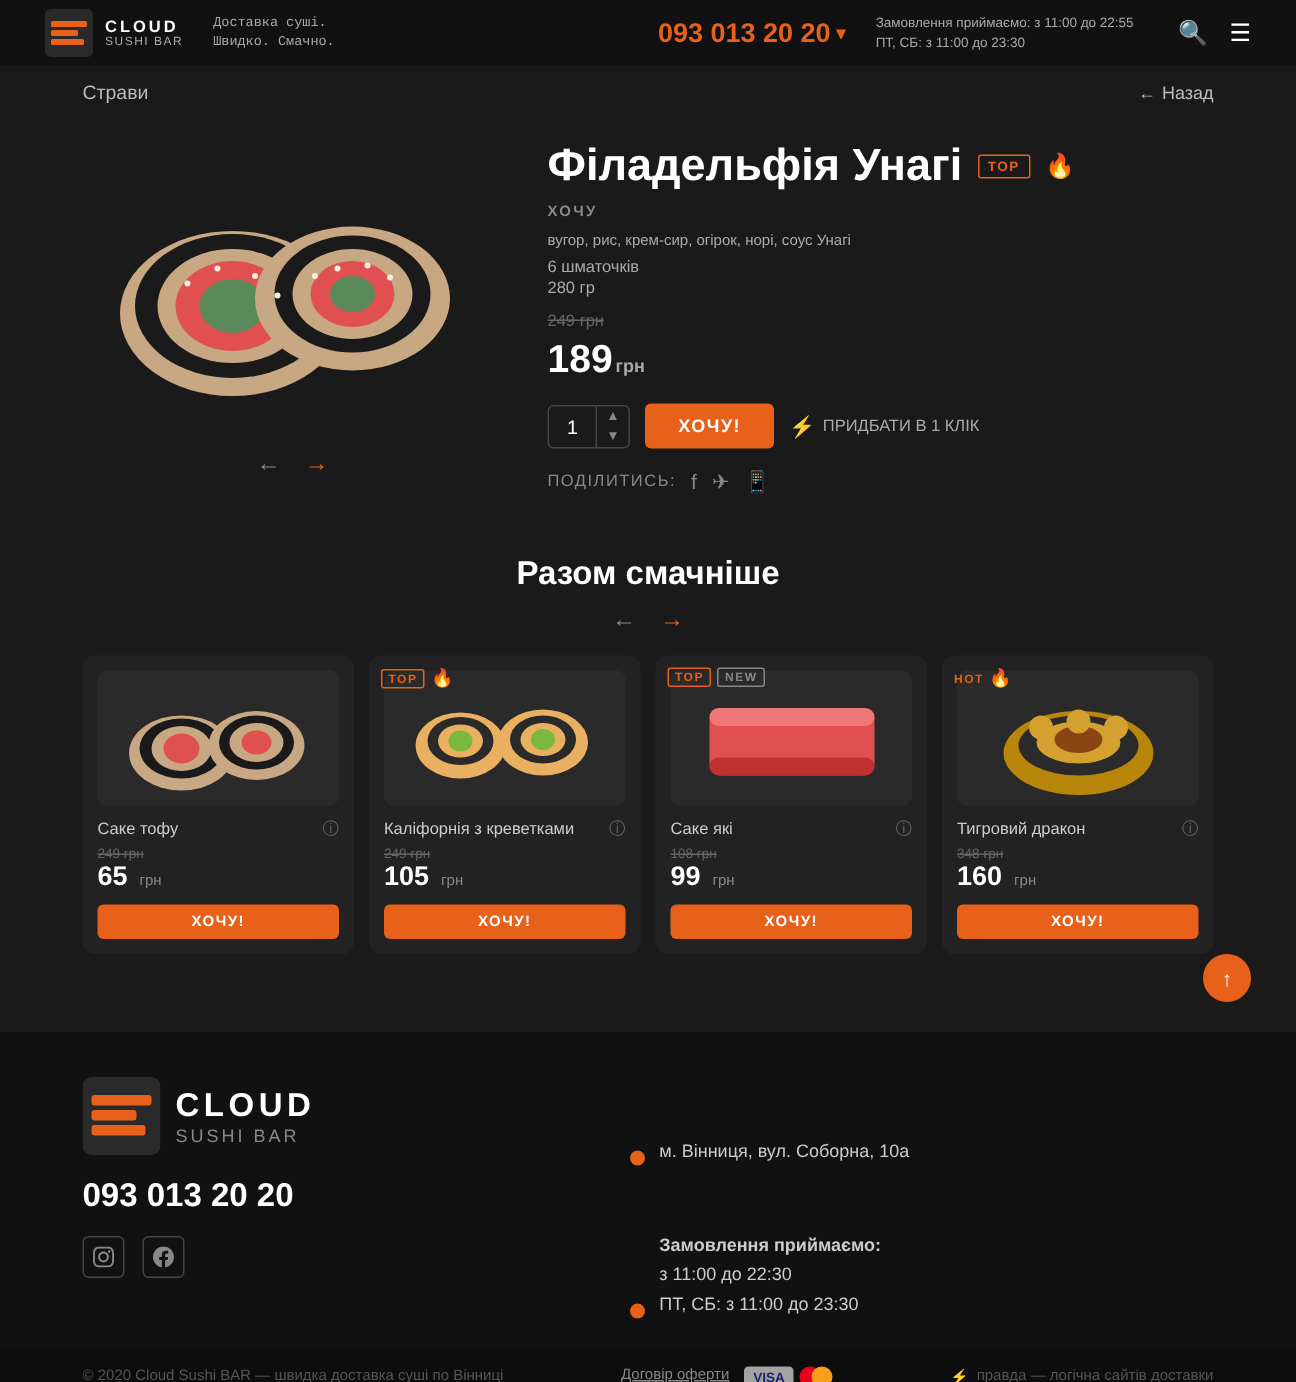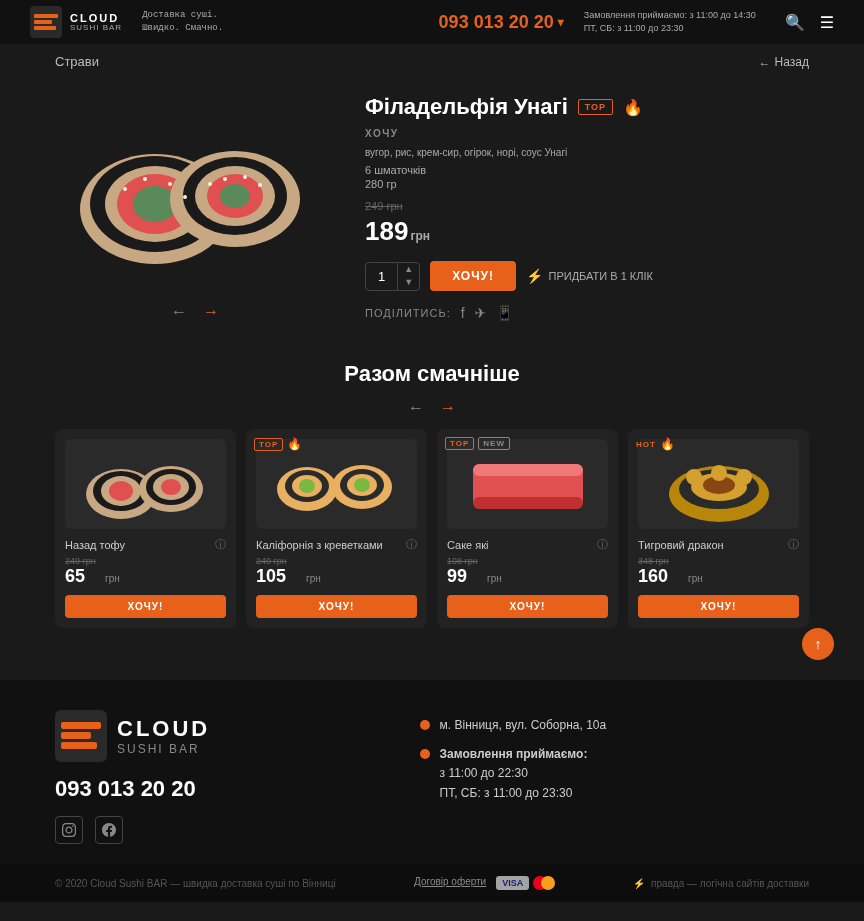--- a/index.html
+++ b/index.html
@@ -144,21 +144,21 @@
       flex: 1;
       padding-top: 5px;
     }
     .product-title-row {
       display: flex;
       align-items: center;
       gap: 10px;
       margin-bottom: 8px;
     }
     .product-title {
-      font-size: 22px;
+      font-size: 30px;
       font-weight: bold;
       color: #fff;
       text-align: center;
     }
     .top-badge {
       background: transparent;
       border: 1px solid #e8611a;
       color: #e8611a;
       font-size: 9px;
       font-weight: bold;
@@ -381,21 +381,21 @@
       cursor: pointer;
     }
     .card-old-price {
       font-size: 9px;
       color: #666;
       text-decoration: line-through;
     }
     .card-price-row {
       display: flex;
       align-items: baseline;
-      gap: 20px;
+      gap: 8px;
       margin-bottom: 8px;
     }
     .card-price {
       font-size: 18px;
       font-weight: bold;
       color: #fff;
     }
     .card-uah {
       font-size: 10px;
       color: #888;
@@ -495,22 +495,23 @@
     }
     .footer-right {
       flex: 1.2;
       display: flex;
       flex-direction: column;
       gap: 10px;
       padding-top: 6px;
     }
     .footer-info-row {
       display: flex;
-      align-items: flex-start;
+      align-items: flex-end;
       gap: 10px;
+      margin-top: 34px;
     }
     .footer-dot {
       width: 10px;
       height: 10px;
       background: #e8611a;
       border-radius: 50%;
       margin-top: 4px;
       flex-shrink: 0;
     }
     .footer-info-text {
@@ -592,21 +593,21 @@
   </div>
   <div class="header-tagline">
     <div>Доставка суші.</div>
     <div>Швидко. Смачно.</div>
   </div>
   <div class="header-phone">
     <span>093 013 20 20</span>
     <span class="chevron">▾</span>
   </div>
   <div class="header-hours">
-    <div>Замовлення приймаємо: з 11:00 до 14:30</div>
+    <div>Замовлення приймаємо: з 11:00 до 22:55</div>
     <div>ПТ, СБ: з 11:00 до 23:30</div>
   </div>
   <div class="header-icons">
     <span>🔍</span>
     <span>☰</span>
   </div>
 </header>
 
 <div class="breadcrumb-bar">
   <span class="breadcrumb-text">Страви</span>
@@ -709,21 +710,21 @@
           <ellipse cx="40" cy="52" rx="28" ry="20" fill="#1a1a1a"></ellipse>
           <ellipse cx="40" cy="52" rx="20" ry="15" fill="#c8a882"></ellipse>
           <ellipse cx="40" cy="52" rx="12" ry="10" fill="#e05050"></ellipse>
           <ellipse cx="90" cy="50" rx="32" ry="23" fill="#c8a882"></ellipse>
           <ellipse cx="90" cy="48" rx="25" ry="18" fill="#1a1a1a"></ellipse>
           <ellipse cx="90" cy="48" rx="18" ry="13" fill="#c8a882"></ellipse>
           <ellipse cx="90" cy="48" rx="10" ry="8" fill="#e05050"></ellipse>
         </svg>
       </div>
       <div class="card-name-row">
-        <span class="card-name">Назад тофу</span>
+        <span class="card-name">Саке тофу</span>
         <span class="info-icon">ⓘ</span>
       </div>
       <div class="card-old-price">
         <span>249</span> грн
       </div>
       <div class="card-price-row">
         <span class="card-price">65</span>
         <span class="card-uah">грн</span>
       </div>
       <button class="card-want-btn">ХОЧУ!</button>

